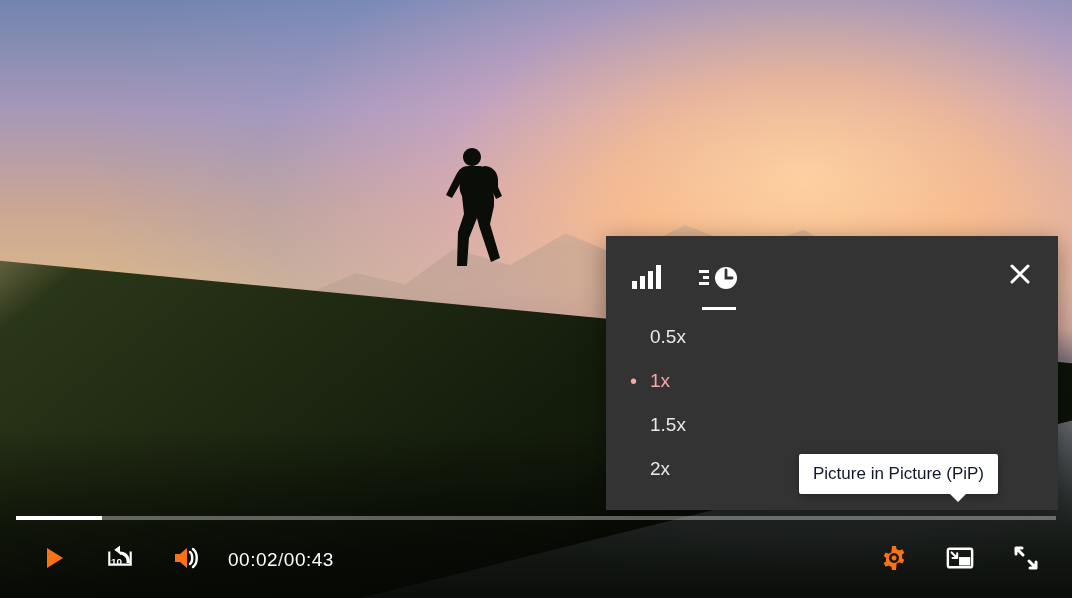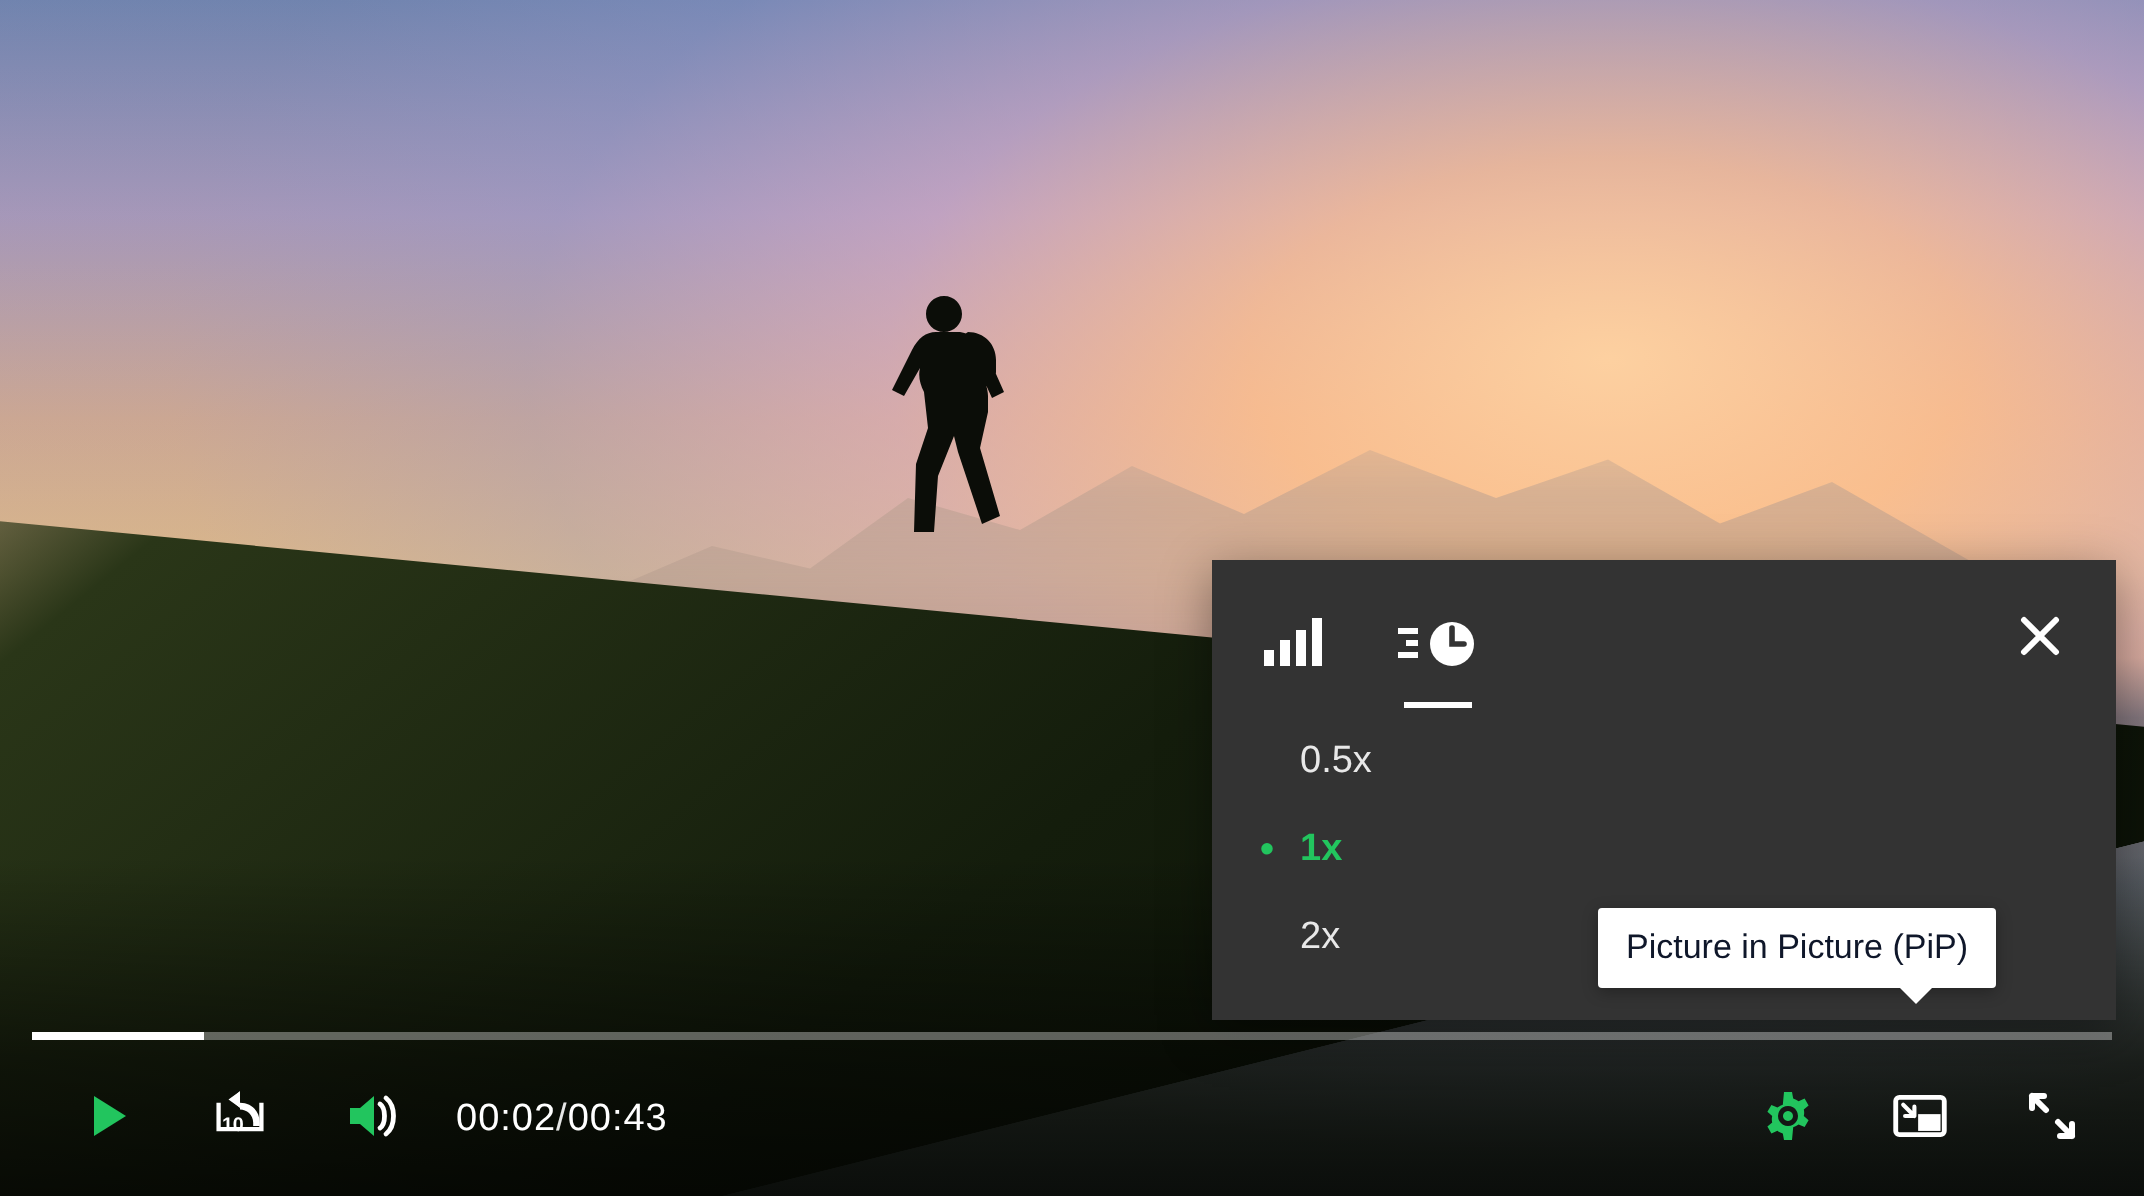--- a/index.html
+++ b/index.html
@@ -82,21 +82,21 @@
       color: #fff;
     }
     .controls .spacer { flex: 1; }
     .ctrl-btn {
       width: 36px;
       height: 36px;
       display: flex;
       align-items: center;
       justify-content: center;
       cursor: pointer;
-      color: #22c55e;
+      color: #f97316;
     }
     .ctrl-btn svg { width: 28px; height: 28px; fill: currentColor; }
     .time {
       font-size: 19px;
       letter-spacing: 0.5px;
       display: flex;
       align-items: center;
       margin-left: -6px;
     }
     .time .sep { opacity: 0.9; }
@@ -151,22 +151,22 @@
       display: flex;
       align-items: center;
       gap: 12px;
       font-size: 19px;
       color: #e8e8e8;
       cursor: pointer;
       padding: 2px 0 2px 16px;
       position: relative;
     }
     .speed-item.selected {
-      font-weight: 700;
-      color: #22c55e;
+      font-weight: 400;
+      color: #fca5a5;
     }
     .speed-item.selected::before {
       content: "•";
       position: absolute;
       left: -4px;
       font-size: 20px;
     }
 
     .tooltip {
       position: absolute;
@@ -241,20 +241,23 @@
     </div>
   </div>
   <div class="speed-list">
     <div class="speed-item">
       <span>0.5x</span>
     </div>
     <div class="speed-item selected">
       <span>1x</span>
     </div>
     <div class="speed-item">
+      <span>1.5x</span>
+    </div>
+    <div class="speed-item">
       <span>2x</span>
     </div>
   </div>
 </div>
 
 <div class="tooltip">
   <span>Picture in Picture (PiP)</span>
 </div>
 
 <div class="progress">

